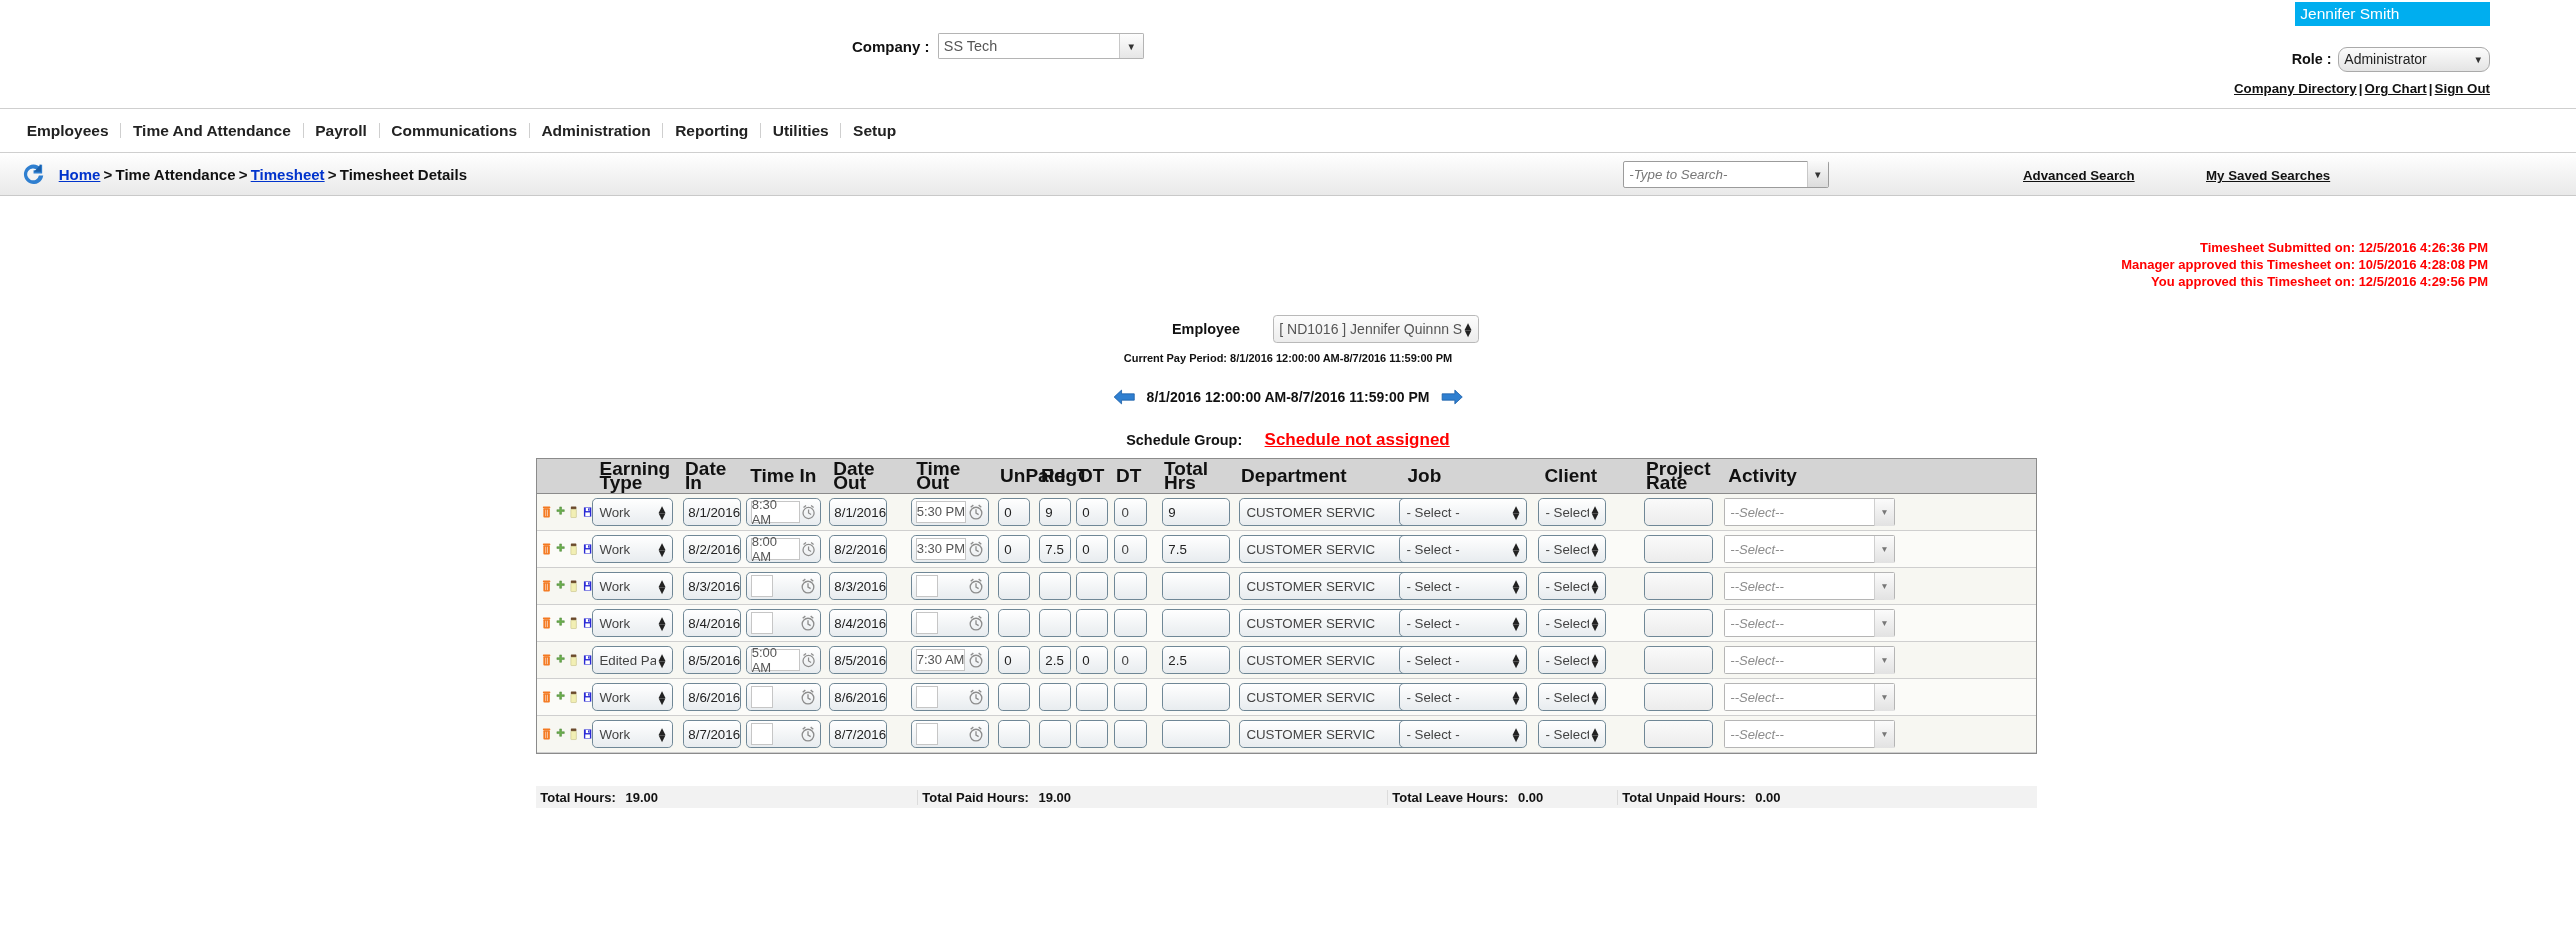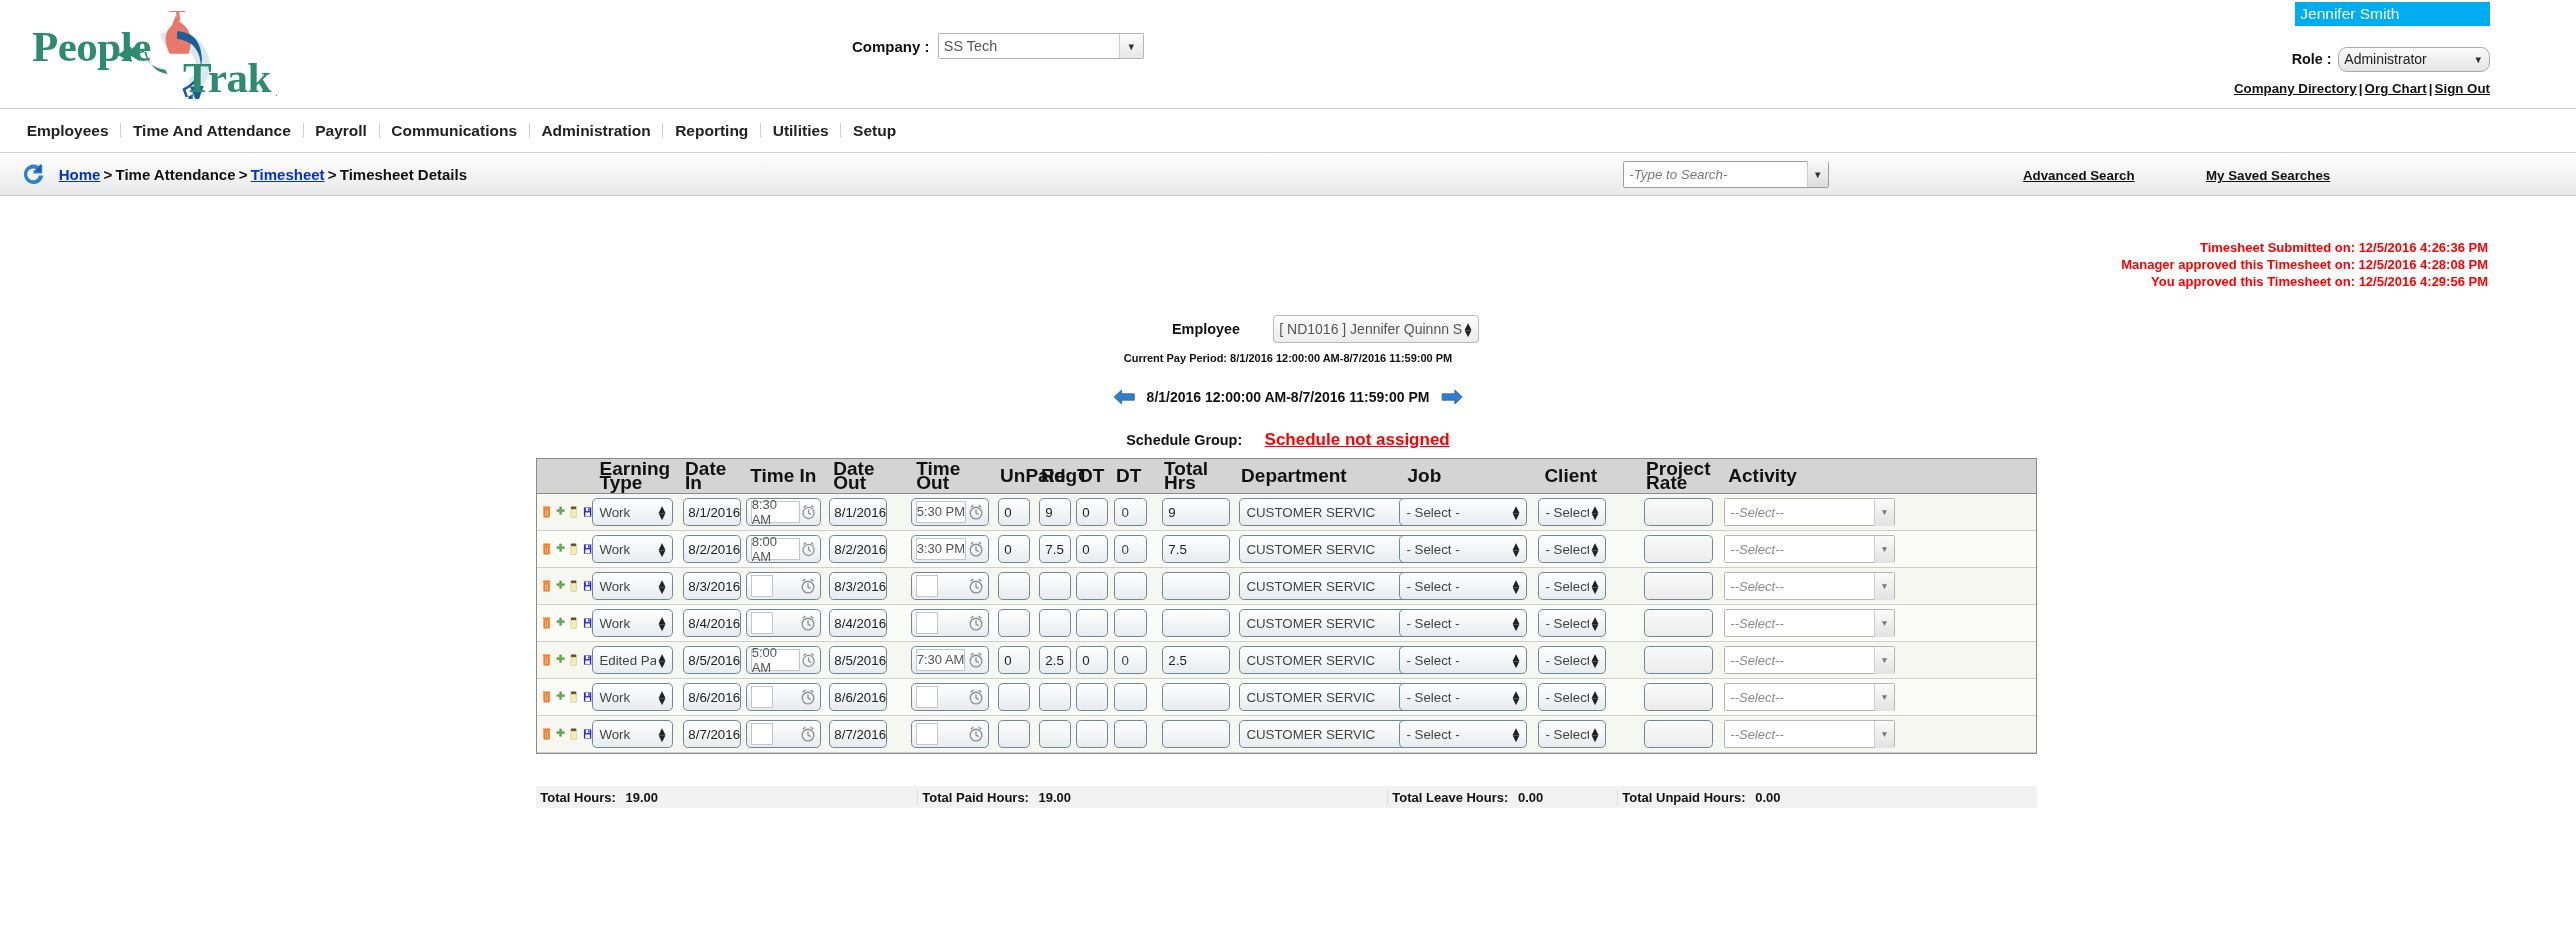--- a/index.html
+++ b/index.html
@@ -212,36 +212,20 @@
   .tot-1 { width:382px; border-right:0.5px solid #dcdcdc; }
   .tot-2 { width:470px; border-right:0.5px solid #dcdcdc; }
   .tot-3 { width:230px; border-right:0.5px solid #dcdcdc;align-items:center; }
   .tot-4 { width:299px; }
 </style>
 </head>
 <body>
 
 <div class="header">
 
-  <div class="logo-wrap">
-    <svg width="256" height="88" viewBox="0 0 480 165" style="position:absolute;left:0;top:0;">
-      <g opacity="0.28">
-        <path d="M245 55 q45 -18 68 22 q22 40 -14 62" fill="none" stroke="#7fa8c8" stroke-width="26"></path>
-      </g>
-      <path d="M258 80 q-22 -44 20 -62 l-2 -16 l-20 0 l16 -22 l16 22 l-18 0 l2 16 q36 18 22 62 z" fill="#e8796a"></path>
-      <path d="M256 42 l14 -34 l16 34 z" fill="#e8796a"></path>
-      <path d="M272 52 q40 6 44 44 q4 36 -28 52 l6 16 l-18 4 l24 14 l2 -26 l-14 6 l-6 -16 q40 -20 36 -62 q-4 -44 -46 -46 z" fill="#1a5f96"></path>
-      <path d="M296 142 l14 32 l12 -34 z" fill="#1a5f96"></path>
-      <path d="M250 110 q-34 -4 -40 -36 l-14 4 l6 -18 l-26 18 l26 16 l-2 -14 l14 -4 q8 38 40 42 z" fill="#2e8b72"></path>
-      <path d="M186 96 l-26 -14 l26 -16 z" fill="#2e8b72"></path>
-    </svg>
-    <div class="logo-text logo-people">People</div>
-    <div class="logo-text logo-trak">Trak</div>
-    <div class="logo-reg">.</div>
-  </div>
 
   <div class="company-block">
     <span class="company-label">Company :</span>
     <div class="sel-box" id="company-select">
       <span class="sel-val">SS Tech</span>
       <span class="sel-arrow">▼</span>
     </div>
   </div>
 
   <div class="user-name">Jennifer Smith</div>
@@ -284,21 +268,21 @@
       <span class="sel-val">-Type to Search-</span>
       <span class="sel-arrow">▼</span>
     </div>
   </div>
   <div class="adv-search"><a href="#">Advanced Search</a></div>
   <div class="saved-search"><a href="#">My Saved Searches</a></div>
 </div>
 
 <div class="status-block">
   <div class="status-line">Timesheet Submitted on: 12/5/2016 4:26:36 PM</div>
-  <div class="status-line">Manager approved this Timesheet on: 12/5/2016 4:28:08 PM</div>
+  <div class="status-line">Manager approved this Timesheet on: 10/5/2016 4:28:08 PM</div>
   <div class="status-line">You approved this Timesheet on: 12/5/2016 4:29:56 PM</div>
 </div>
 
 <div class="meta">
 
   <div class="meta-row emp-row">
     <div class="emp-label">Employee</div>
     <div class="sel-box with-step" id="employee-select">
       <span class="sel-val">[ ND1016 ] Jennifer Quinnn Sn</span>
       <span class="stepper">

